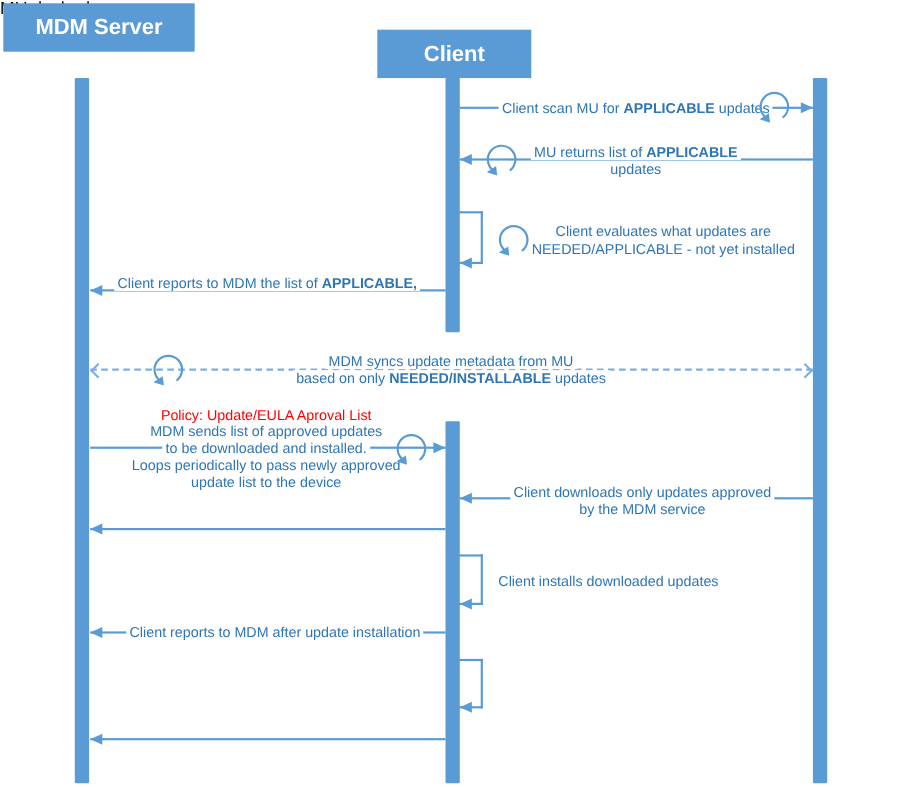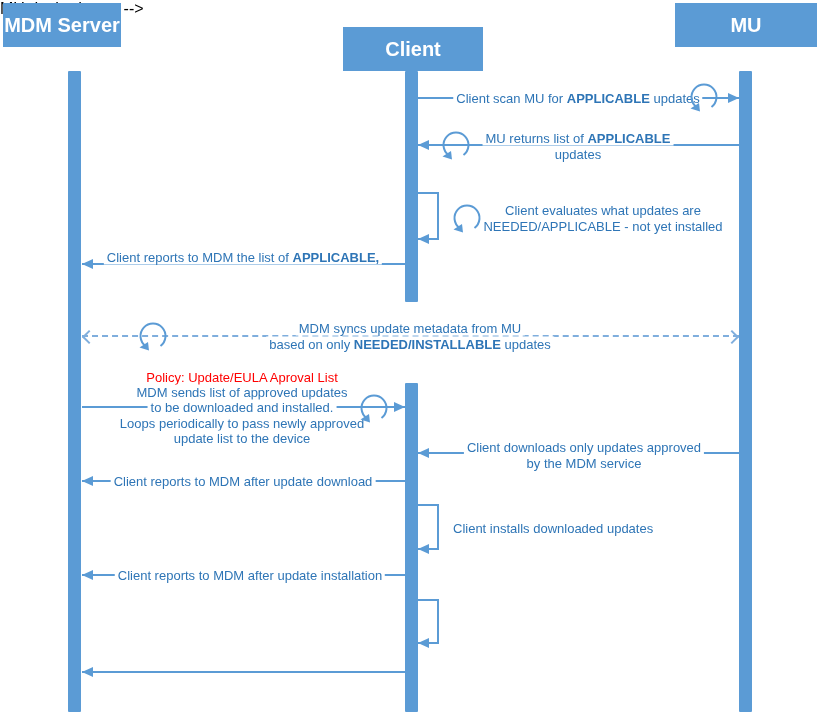--- a/index.html
+++ b/index.html
@@ -38,28 +38,25 @@
   .label.policy { color:#FF0000; font-size:13px; }
   .loop { position:absolute; width:38px; height:38px; z-index:4; }
   .loop svg { display:block; }
 </style>
 </head>
 <body>
 
 <div class="canvas">
 
   
-  <div class="actor" style="left:3px; width:118px;">
+  <div class="actor" style="left:3px; width:174px;">
     <span>MDM Server</span>
   </div>
   <div class="actor" style="left:343px; width:140px;margin-top:24px;">
     <span>Client</span>
-  </div>
-  <div class="actor" style="left:675px; width:142px;">
-    <span>MU</span>
   </div>
 
   
   <div class="lifeline" style="left:68px; top:71px; height:641px;"></div>
   <div class="lifeline" style="left:405px; top:71px; height:231px;"></div>
   <div class="lifeline" style="left:405px; top:383px; height:329px;"></div>
   <div class="lifeline" style="left:739px; top:71px; height:641px;"></div>
 
   
   <div class="hline" style="left:418px; top:97px; width:321px;"></div>
@@ -161,23 +158,20 @@
   <div class="label" style="left:584px; top:447px;">
     <span>Client downloads only updates approved</span>
   </div>
   <div class="label" style="left:584px; top:463px;">
     <span>by the MDM service</span>
   </div>
 
   
   <div class="hline" style="left:82px; top:480px; width:323px;"></div>
   <div class="ah-left" style="left:82px; top:476px;"></div>
-  <div class="label" style="left:243px; top:481px;">
-    <span>Client reports to MDM after update download</span>
-  </div>
 
   
   <div class="bracket" style="left:417px; top:504px; height:46px;"></div>
   <div class="ah-left" style="left:418px; top:544px;"></div>
   <div class="label left-anchor" style="left:450px; top:528px;">
     <span>Client installs downloaded updates</span>
   </div>
 
   
   <div class="hline" style="left:82px; top:574px; width:323px;"></div>

